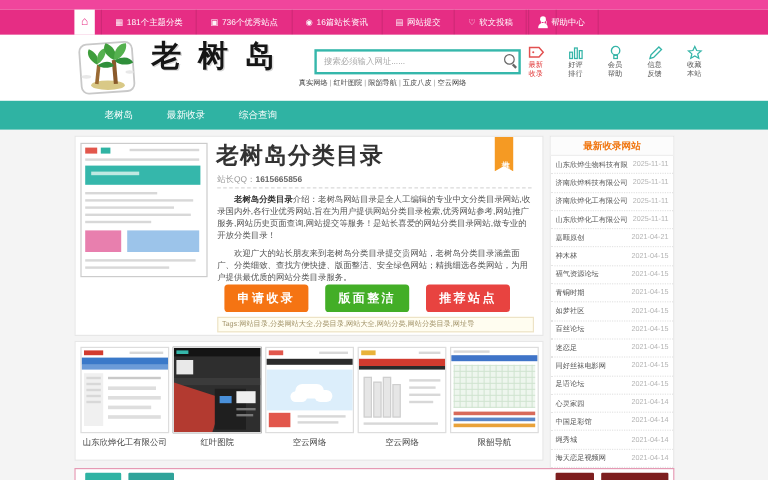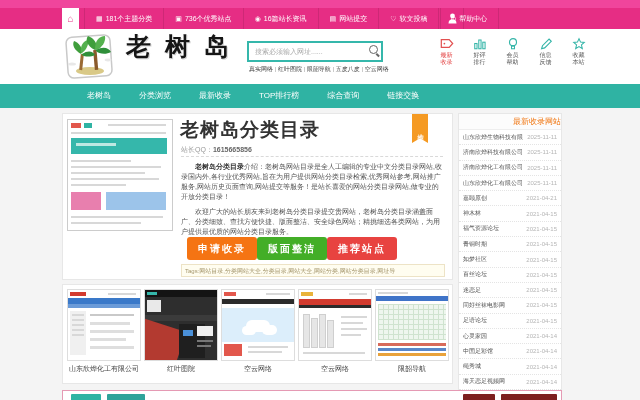--- a/index.html
+++ b/index.html
@@ -21,21 +21,21 @@
            justify-content:center;border-left:1px solid rgba(0,0,0,.10);border-right:1px solid rgba(0,0,0,.10);}
 
   
   .header{position:absolute;left:0;top:29px;width:640px;height:55px;background:#fff;}
   .logo{position:absolute;left:64px;top:3px;width:50px;height:48px;}
   .logo-title{position:absolute;left:126px;top:1px;width:140px;font-family:"DejaVu Serif","Liberation Serif",serif;
               font-weight:bold;font-size:25px;letter-spacing:14px;color:#161616;
               text-shadow:0 0 2px #fff,1px 1px 0 #cfcfcf;}
   .logo-domain{position:absolute;left:128px;top:33px;font-family:"Liberation Mono","DejaVu Sans Mono",monospace;
                font-size:12px;font-weight:bold;letter-spacing:2px;color:#1d1d1d;}
-  .search-wrap{position:absolute;left:247px;top:11px;width:136px;height:21px;}
+  .search-wrap{position:absolute;left:262px;top:11px;width:172px;height:21px;}
   .search-input{width:100%;height:100%;box-sizing:border-box;border:2px solid #35b7ab;background:#fff;
                 font-size:7px;color:#444;padding:0 18px 0 6px;outline:none;}
   .search-input::placeholder{color:#a9a9a9;}
   .mag{position:absolute;right:5px;top:5px;width:7px;height:7px;border:1.5px solid #666;border-radius:50%;}
   .mag::after{content:"";position:absolute;left:7px;top:7px;width:4px;height:1.5px;background:#666;
               transform:rotate(45deg);transform-origin:0 0;}
   .hot-links{position:absolute;left:249px;top:36px;width:185px;font-size:6px;color:#3d3d3d;white-space:nowrap;}
   .hot-links a{color:#3d3d3d;text-decoration:none;}
   .hot-links a:not(:last-child)::after{content:" | ";color:#999;}
   .quick-tools{position:absolute;left:434px;top:8px;display:flex;gap:8px;}
@@ -63,32 +63,32 @@
   .qq-line{position:absolute;left:118px;top:31px;font-size:7px;color:#999;}
   .qq-line b{color:#666;}
   .dots{position:absolute;left:118px;top:42px;width:262px;border-top:1px dashed #d9d9d9;}
   .intro{position:absolute;left:118px;top:45px;width:263px;font-size:7px;line-height:10px;color:#555;}
   .intro p{margin:3px 0 5px;text-indent:14px;}
   .intro .lead{font-weight:bold;color:#333;}
   .ribbon{position:absolute;left:349px;top:0;width:16px;height:29px;background:#f59a23;color:#fff;
           font-size:7px;display:flex;align-items:center;justify-content:center;
           writing-mode:vertical-rl;text-orientation:upright;letter-spacing:1px;
           clip-path:polygon(0 0,100% 0,100% 100%,50% 84%,0 100%);}
-  .btn-row{position:absolute;left:124px;top:123px;display:flex;}
+  .btn-row{position:absolute;left:124px;top:123px;display:flex;gap:14px;}
   .btn{width:70px;height:23px;border:none;border-radius:3px;color:#fff;font-size:10px;font-weight:bold;
        letter-spacing:2px;cursor:pointer;font-family:inherit;}
   .btn.orange{background:#f57413;}
   .btn.green{background:#43ae27;}
   .btn.red{background:#e84340;}
   .tags-box{position:absolute;left:118px;top:150px;width:264px;height:13px;background:#fffdf0;
             border:1px solid #ede3c6;font-size:6px;line-height:13px;color:#a3946a;
             padding:0 3px;white-space:nowrap;overflow:hidden;box-sizing:border-box;}
 
   
-  .sb-head{height:15px;line-height:15px;text-align:right;color:#f0750f;font-weight:normal;font-size:8px;
+  .sb-head{height:15px;line-height:15px;text-align:center;color:#f0750f;font-weight:bold;font-size:8px;
            border-bottom:1px solid #eee;background:#fcfcfc;}
   .sb-row{height:14.3px;display:flex;justify-content:space-between;align-items:center;
           padding:0 4px;border-bottom:1px dotted #e4e4e4;overflow:hidden;}
   .sb-name{font-size:6px;color:#555;white-space:nowrap;overflow:hidden;flex:1;}
   .sb-date{font-size:6px;color:#b5b5b5;white-space:nowrap;margin-left:2px;}
 
   
   .g-item{position:absolute;top:4px;width:74px;text-align:center;}
   .g-shot{width:72px;height:70px;border:1px solid #ddd;background:#fff;position:relative;overflow:hidden;}
   .g-cap{margin-top:3px;font-size:7px;color:#444;white-space:nowrap;overflow:hidden;}
@@ -205,25 +205,22 @@
         <svg width="14" height="13" viewBox="0 0 16 14">
           <path d="M8 1.5 L9.8 5.4 L14 5.8 L10.8 8.6 L11.8 12.8 L8 10.5 L4.2 12.8 L5.2 8.6 L2 5.8 L6.2 5.4 Z" fill="none" stroke="#35b5a8" stroke-width="1.2"></path>
         </svg>
         <div class="qt-label">收藏本站</div>
       </div>
     </div>
   </div>
 
   <div class="nav">
     <div class="nav-item">老树岛</div>
-    <div class="nav-item">分类浏览</div>
     <div class="nav-item">最新收录</div>
-    <div class="nav-item">TOP排行榜</div>
     <div class="nav-item">综合查询</div>
-    <div class="nav-item">链接交换</div>
   </div>
 
   <div class="panel main-panel">
     <div class="shot">
       <div class="b" style="left:3px;top:3px;width:10px;height:5px;background:#e2574c;"></div>
       <div class="b" style="left:16px;top:3px;width:8px;height:5px;background:#2fb3a3;"></div>
       <div class="b ln" style="left:40px;top:4px;width:58px;height:2px;"></div>
       <div class="b ln" style="left:3px;top:12px;width:95px;height:2px;"></div>
       <div class="b" style="left:3px;top:18px;width:96px;height:16px;background:#35b7ab;"></div>
       <div class="b" style="left:8px;top:23px;width:40px;height:3px;background:#bfe8e2;"></div>

